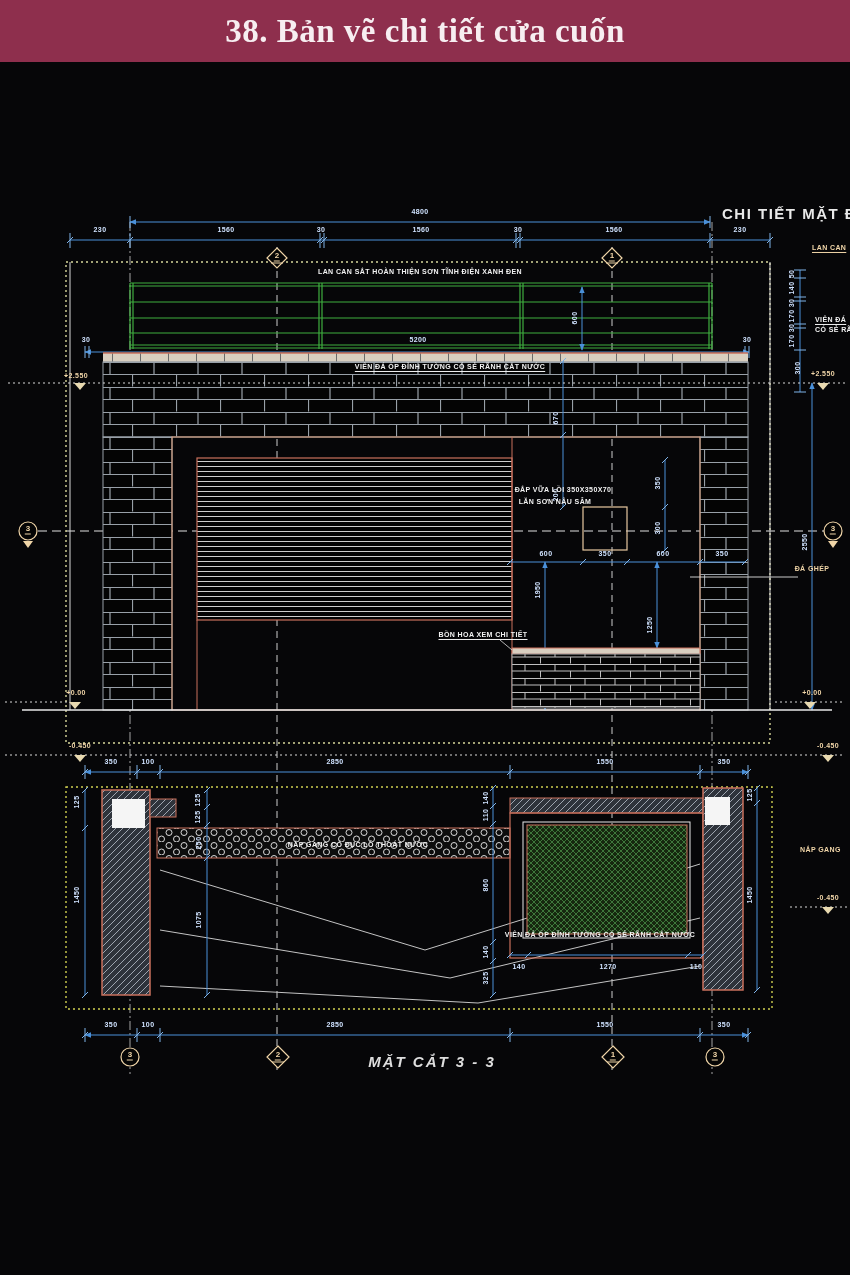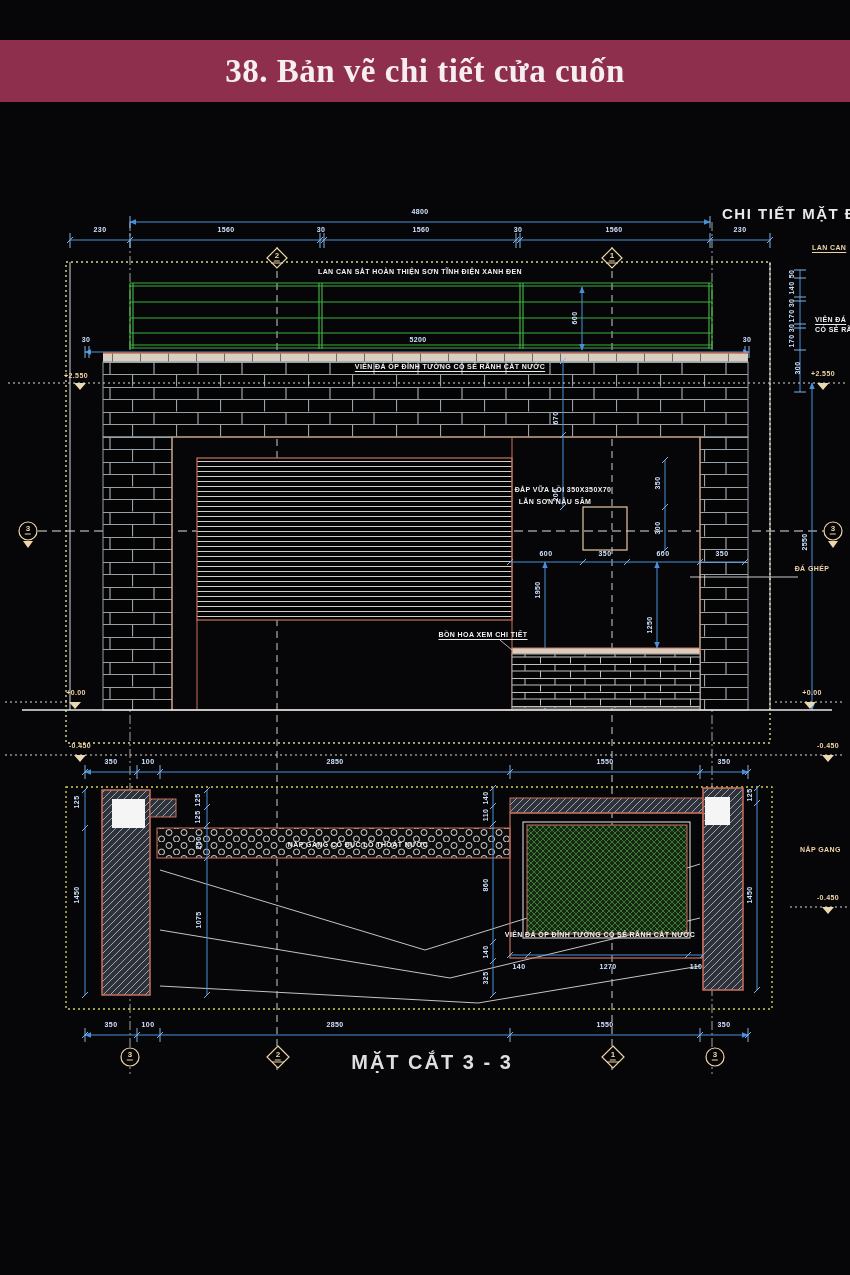--- a/index.html
+++ b/index.html
@@ -1,37 +1,37 @@
 <!DOCTYPE html>
 <html><head>
 <meta charset="utf-8">
 <style>
   html,body{margin:0;padding:0;background:#000;}
   #page{position:relative;width:850px;height:1275px;background:#060608;overflow:hidden;
         font-family:"Liberation Sans",sans-serif;}
   
   .banner{position:absolute;left:0;width:850px;background:#8e2f4d;display:flex;
           align-items:center;justify-content:center;z-index:5;}
-  #hdr{top:0;height:62px;margin-top:40px;}
+  #hdr{top:0;height:62px;}
   #ftr{top:1212px;height:63px;}
   .banner .t{color:#f7eef1;font-family:"Liberation Serif",serif;font-weight:bold;
              font-size:33px;letter-spacing:.5px;}
   
   #cadwrap{position:absolute;top:62px;left:0;width:850px;height:1150px;overflow:hidden;}
   #cad{position:absolute;top:0;left:0;z-index:1;}
   
   .lbl{position:absolute;transform:translate(-50%,-50%);font:bold 7px/1.15 "Liberation Sans",sans-serif;
        color:#f2f2f2;letter-spacing:.4px;white-space:nowrap;z-index:2;}
   .dim{color:#cfe2ff;}
   .tan{color:#f0d5a8;}
   .rot{transform:translate(-50%,-50%) rotate(-90deg);}
   .la{transform:translate(0,-50%);}
   .ul{text-decoration:underline;text-underline-offset:2px;}
   .big{font-size:15px;letter-spacing:1.5px;color:#e9e9e9;font-weight:bold;}
-  .sect-title{font-size:20px;letter-spacing:2px;color:#dedede;}
+  .sect-title{font-size:15px;letter-spacing:2px;color:#dedede;font-style:italic;}
   .bubnum{position:absolute;transform:translate(-50%,-55%);font:bold 8px/1 "Liberation Sans",sans-serif;
           color:#f0d5a8;border-bottom:1px solid #f0d5a8;padding:0 1px 1px;z-index:3;}
 </style>
 </head>
 <body>
 
 <div id="page">
 
   <div id="hdr" class="banner">
     <span class="t">38. Bản vẽ chi tiết cửa cuốn</span>

